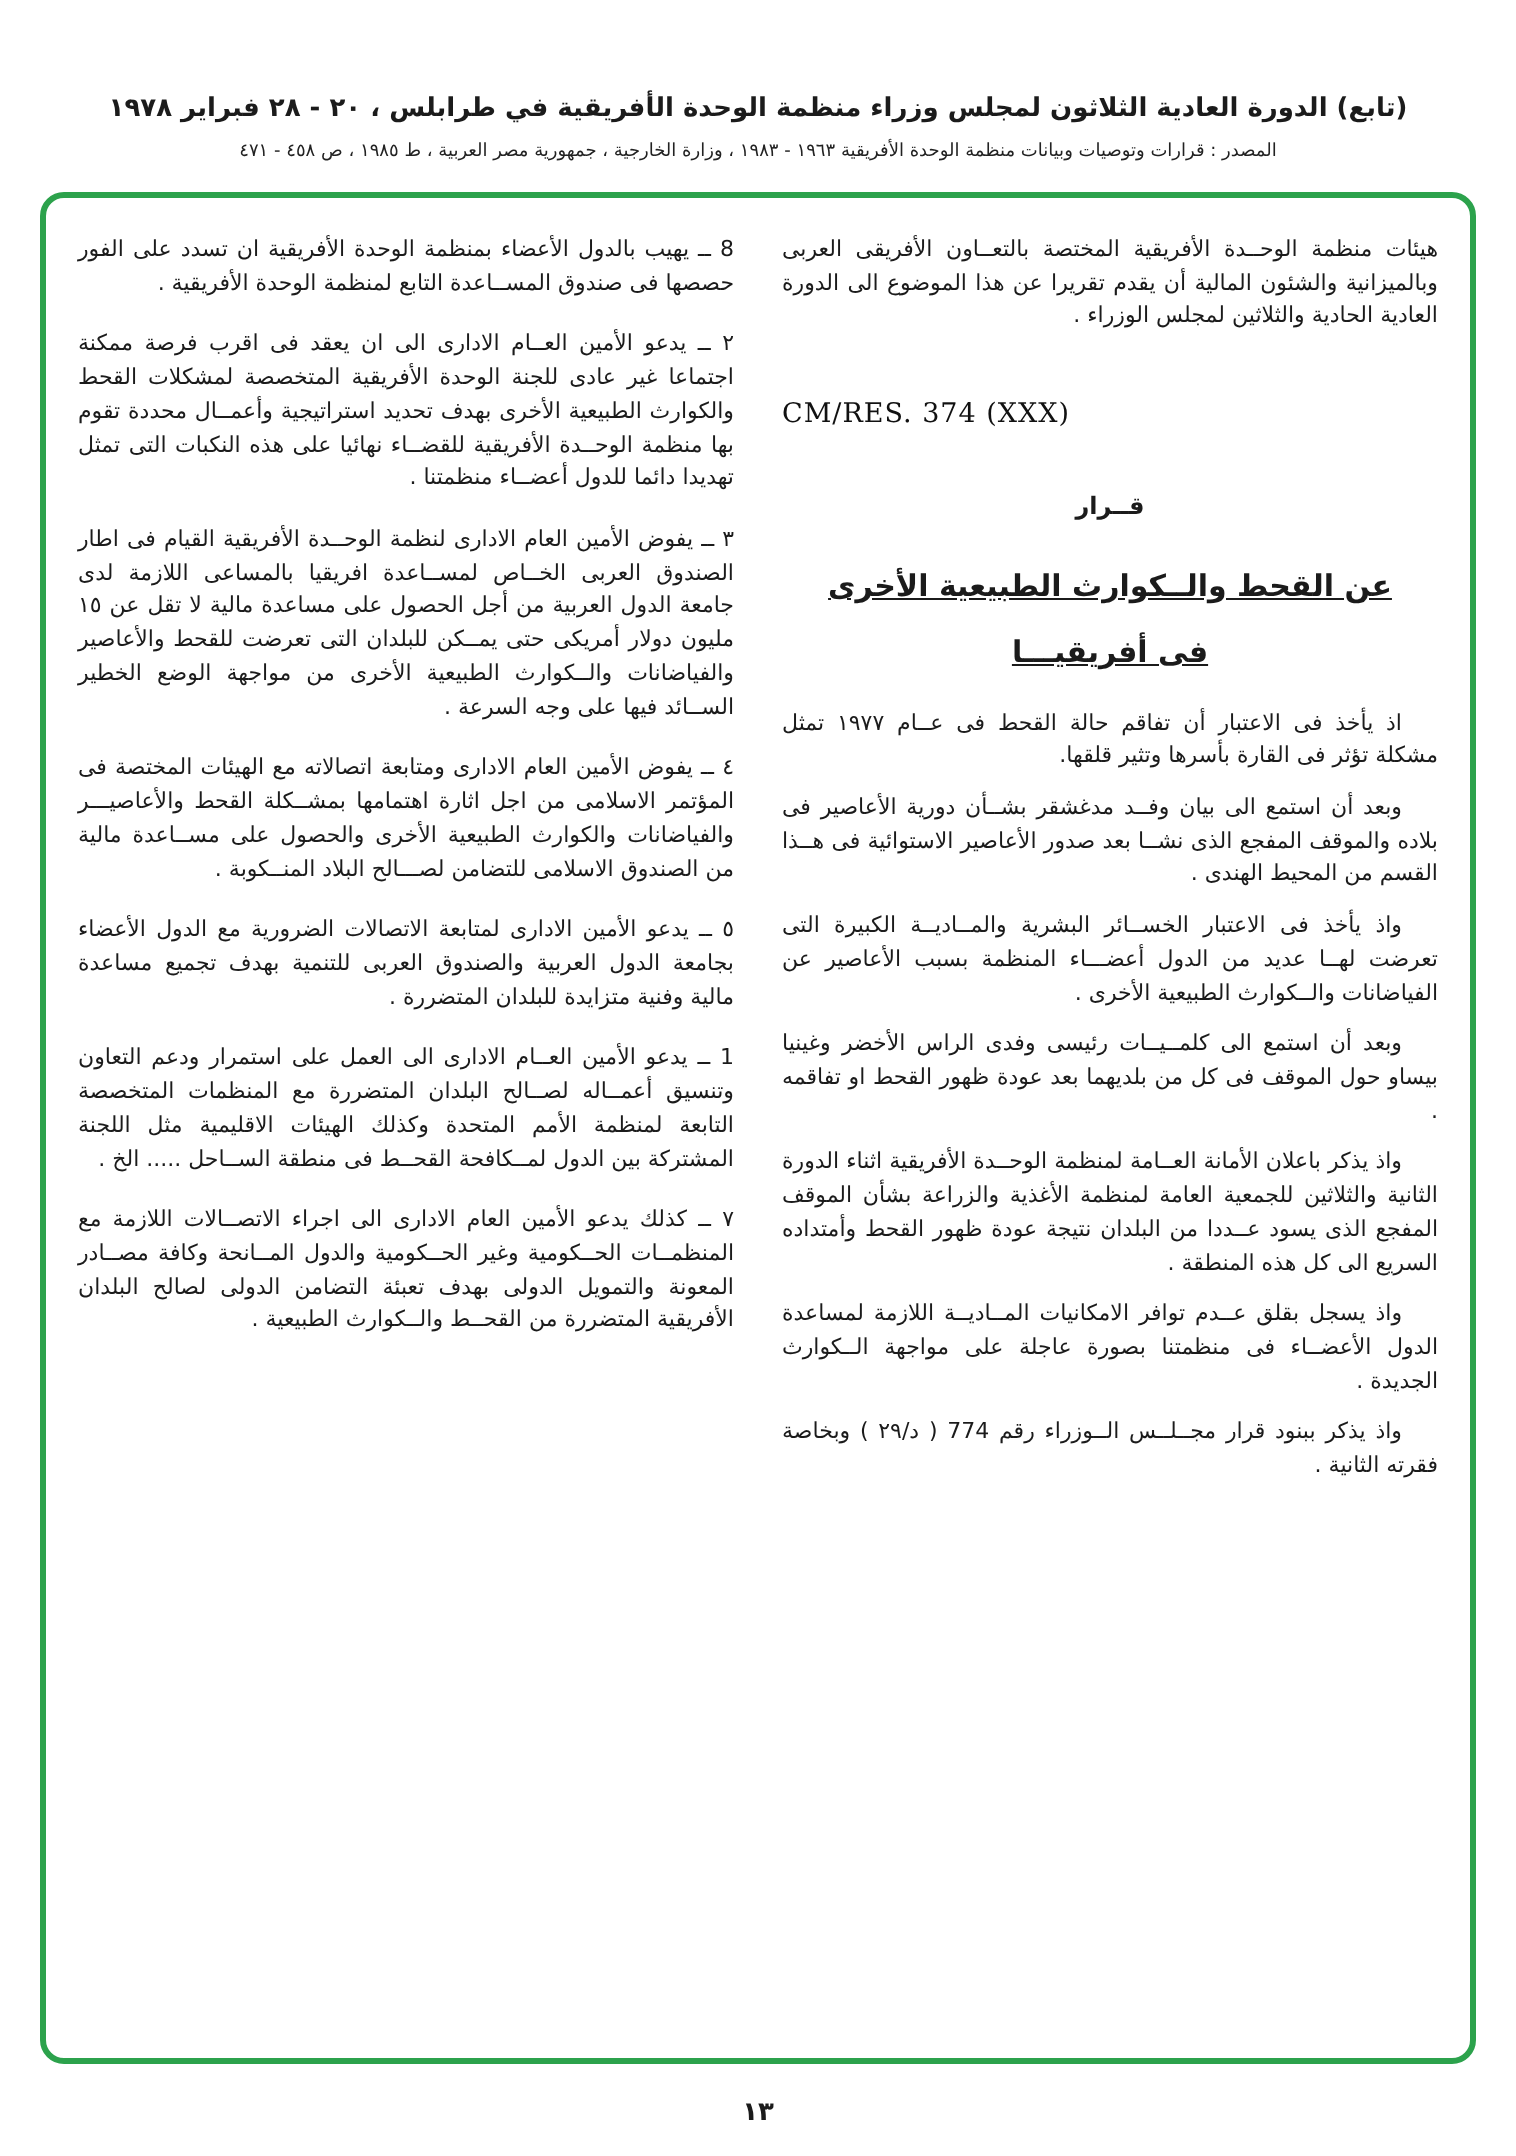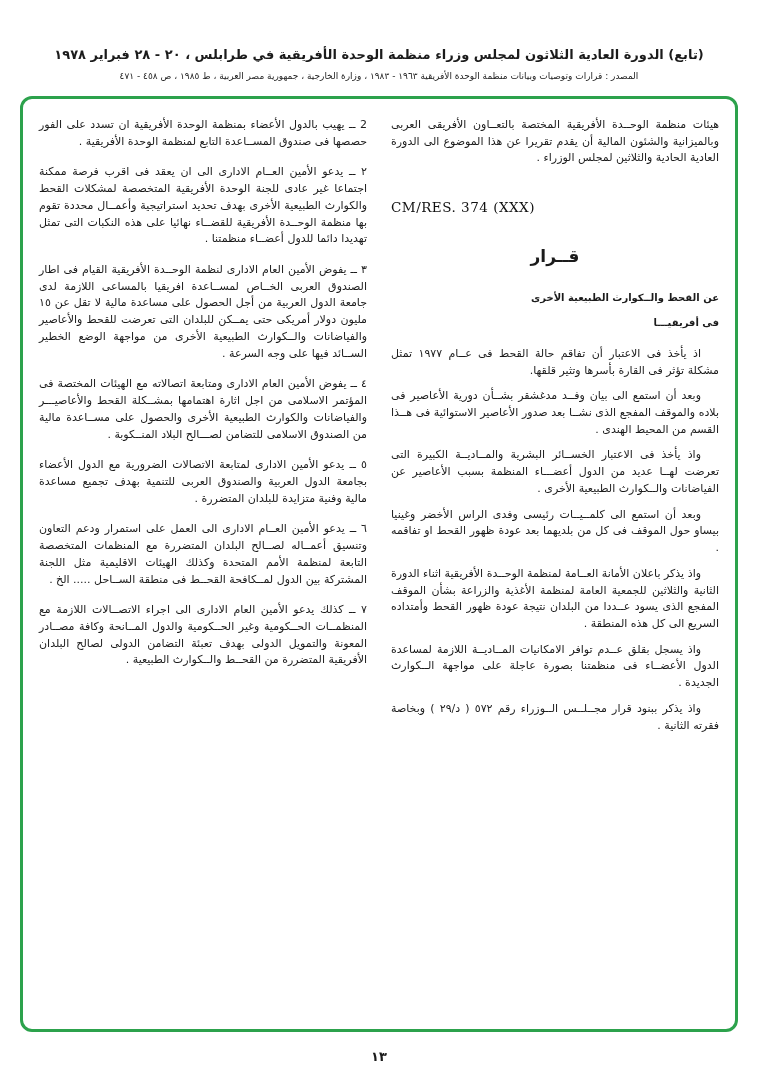--- a/index.html
+++ b/index.html
@@ -38,24 +38,24 @@
   .item { margin-bottom:14px; }
 
   .doc-number {
     direction:ltr; text-align:left;
     font-family:"DejaVu Serif", serif;
     font-size:13.5px; letter-spacing:0.5px;
     margin:30px 0 14px 0; color:#111;
   }
   .res-word {
     text-align:center; font-weight:bold;
-    font-size:17px; letter-spacing:2px;
+    font-size:12px; letter-spacing:2px;
     margin:26px 0 20px 0;
   }
-  .res-title { font-weight:bold; font-size:10px; margin:0 0 10px 0; }
+  .res-title { text-align:center; font-weight:bold; font-size:15px; margin:0 0 10px 0;text-decoration:underline; }
   .res-title-2 { margin-bottom:16px; }
 
   
   .page-number {
     position:absolute; left:0; bottom:14px; width:100%;
     text-align:center; font-size:13px; font-weight:bold; direction:rtl;
   }
 </style>
 </head>
 <body>
@@ -75,30 +75,30 @@
         <div class="doc-number">CM/RES. 374 (XXX)</div>
         <div class="res-word">قــرار</div>
         <div class="res-title">عن القحط والــكوارث الطبيعية الأخرى</div>
         <div class="res-title res-title-2">فى أفريقيـــا</div>
         <p class="pre">اذ يأخذ فى الاعتبار أن تفاقم حالة القحط فى عــام ١٩٧٧ تمثل مشكلة تؤثر فى القارة بأسرها وتثير قلقها.</p>
         <p class="pre">وبعد أن استمع الى بيان وفــد مدغشقر بشــأن دورية الأعاصير فى بلاده والموقف المفجع الذى نشــا بعد صدور الأعاصير الاستوائية فى هــذا القسم من المحيط الهندى .</p>
         <p class="pre">واذ يأخذ فى الاعتبار الخســائر البشرية والمــاديــة الكبيرة التى تعرضت لهــا عديد من الدول أعضـــاء المنظمة بسبب الأعاصير عن الفياضانات والــكوارث الطبيعية الأخرى .</p>
         <p class="pre">وبعد أن استمع الى كلمــيــات رئيسى وفدى الراس الأخضر وغينيا بيساو حول الموقف فى كل من بلديهما بعد عودة ظهور القحط او تفاقمه .</p>
         <p class="pre">واذ يذكر باعلان الأمانة العــامة لمنظمة الوحــدة الأفريقية اثناء الدورة الثانية والثلاثين للجمعية العامة لمنظمة الأغذية والزراعة بشأن الموقف المفجع الذى يسود عــددا من البلدان نتيجة عودة ظهور القحط وأمتداده السريع الى كل هذه المنطقة .</p>
         <p class="pre">واذ يسجل بقلق عــدم توافر الامكانيات المــاديــة اللازمة لمساعدة الدول الأعضــاء فى منظمتنا بصورة عاجلة على مواجهة الــكوارث الجديدة .</p>
-        <p class="pre">واذ يذكر ببنود قرار مجــلــس الــوزراء رقم ٥٧٢ ( د/٢٩ ) وبخاصة فقرته الثانية .</p>
+        <p class="pre">واذ يذكر ببنود قرار مجــلــس الــوزراء رقم 774 ( د/٢٩ ) وبخاصة فقرته الثانية .</p>
       </div>
 
       <div class="col">
-        <p class="item">2 ــ يهيب بالدول الأعضاء بمنظمة الوحدة الأفريقية ان تسدد على الفور حصصها فى صندوق المســاعدة التابع لمنظمة الوحدة الأفريقية .</p>
+        <p class="item">8 ــ يهيب بالدول الأعضاء بمنظمة الوحدة الأفريقية ان تسدد على الفور حصصها فى صندوق المســاعدة التابع لمنظمة الوحدة الأفريقية .</p>
         <p class="item">٢ ــ يدعو الأمين العــام الادارى الى ان يعقد فى اقرب فرصة ممكنة اجتماعا غير عادى للجنة الوحدة الأفريقية المتخصصة لمشكلات القحط والكوارث الطبيعية الأخرى بهدف تحديد استراتيجية وأعمــال محددة تقوم بها منظمة الوحــدة الأفريقية للقضــاء نهائيا على هذه النكبات التى تمثل تهديدا دائما للدول أعضــاء منظمتنا .</p>
         <p class="item">٣ ــ يفوض الأمين العام الادارى لنظمة الوحــدة الأفريقية القيام فى اطار الصندوق العربى الخــاص لمســاعدة افريقيا بالمساعى اللازمة لدى جامعة الدول العربية من أجل الحصول على مساعدة مالية لا تقل عن ١٥ مليون دولار أمريكى حتى يمــكن للبلدان التى تعرضت للقحط والأعاصير والفياضانات والــكوارث الطبيعية الأخرى من مواجهة الوضع الخطير الســائد فيها على وجه السرعة .</p>
         <p class="item">٤ ــ يفوض الأمين العام الادارى ومتابعة اتصالاته مع الهيئات المختصة فى المؤتمر الاسلامى من اجل اثارة اهتمامها بمشــكلة القحط والأعاصيـــر والفياضانات والكوارث الطبيعية الأخرى والحصول على مســاعدة مالية من الصندوق الاسلامى للتضامن لصـــالح البلاد المنــكوبة .</p>
         <p class="item">٥ ــ يدعو الأمين الادارى لمتابعة الاتصالات الضرورية مع الدول الأعضاء بجامعة الدول العربية والصندوق العربى للتنمية بهدف تجميع مساعدة مالية وفنية متزايدة للبلدان المتضررة .</p>
-        <p class="item">٦ ــ يدعو الأمين العــام الادارى الى العمل على استمرار ودعم التعاون وتنسيق أعمــاله لصــالح البلدان المتضررة مع المنظمات المتخصصة التابعة لمنظمة الأمم المتحدة وكذلك الهيئات الاقليمية مثل اللجنة المشتركة بين الدول لمــكافحة القحــط فى منطقة الســاحل ..... الخ .</p>
+        <p class="item">1 ــ يدعو الأمين العــام الادارى الى العمل على استمرار ودعم التعاون وتنسيق أعمــاله لصــالح البلدان المتضررة مع المنظمات المتخصصة التابعة لمنظمة الأمم المتحدة وكذلك الهيئات الاقليمية مثل اللجنة المشتركة بين الدول لمــكافحة القحــط فى منطقة الســاحل ..... الخ .</p>
         <p class="item">٧ ــ كذلك يدعو الأمين العام الادارى الى اجراء الاتصــالات اللازمة مع المنظمــات الحــكومية وغير الحــكومية والدول المــانحة وكافة مصــادر المعونة والتمويل الدولى بهدف تعبئة التضامن الدولى لصالح البلدان الأفريقية المتضررة من القحــط والــكوارث الطبيعية .</p>
       </div>
 
     </div>
   </div>
 
   <div class="page-number">١٣</div>
 
 </div>
 

